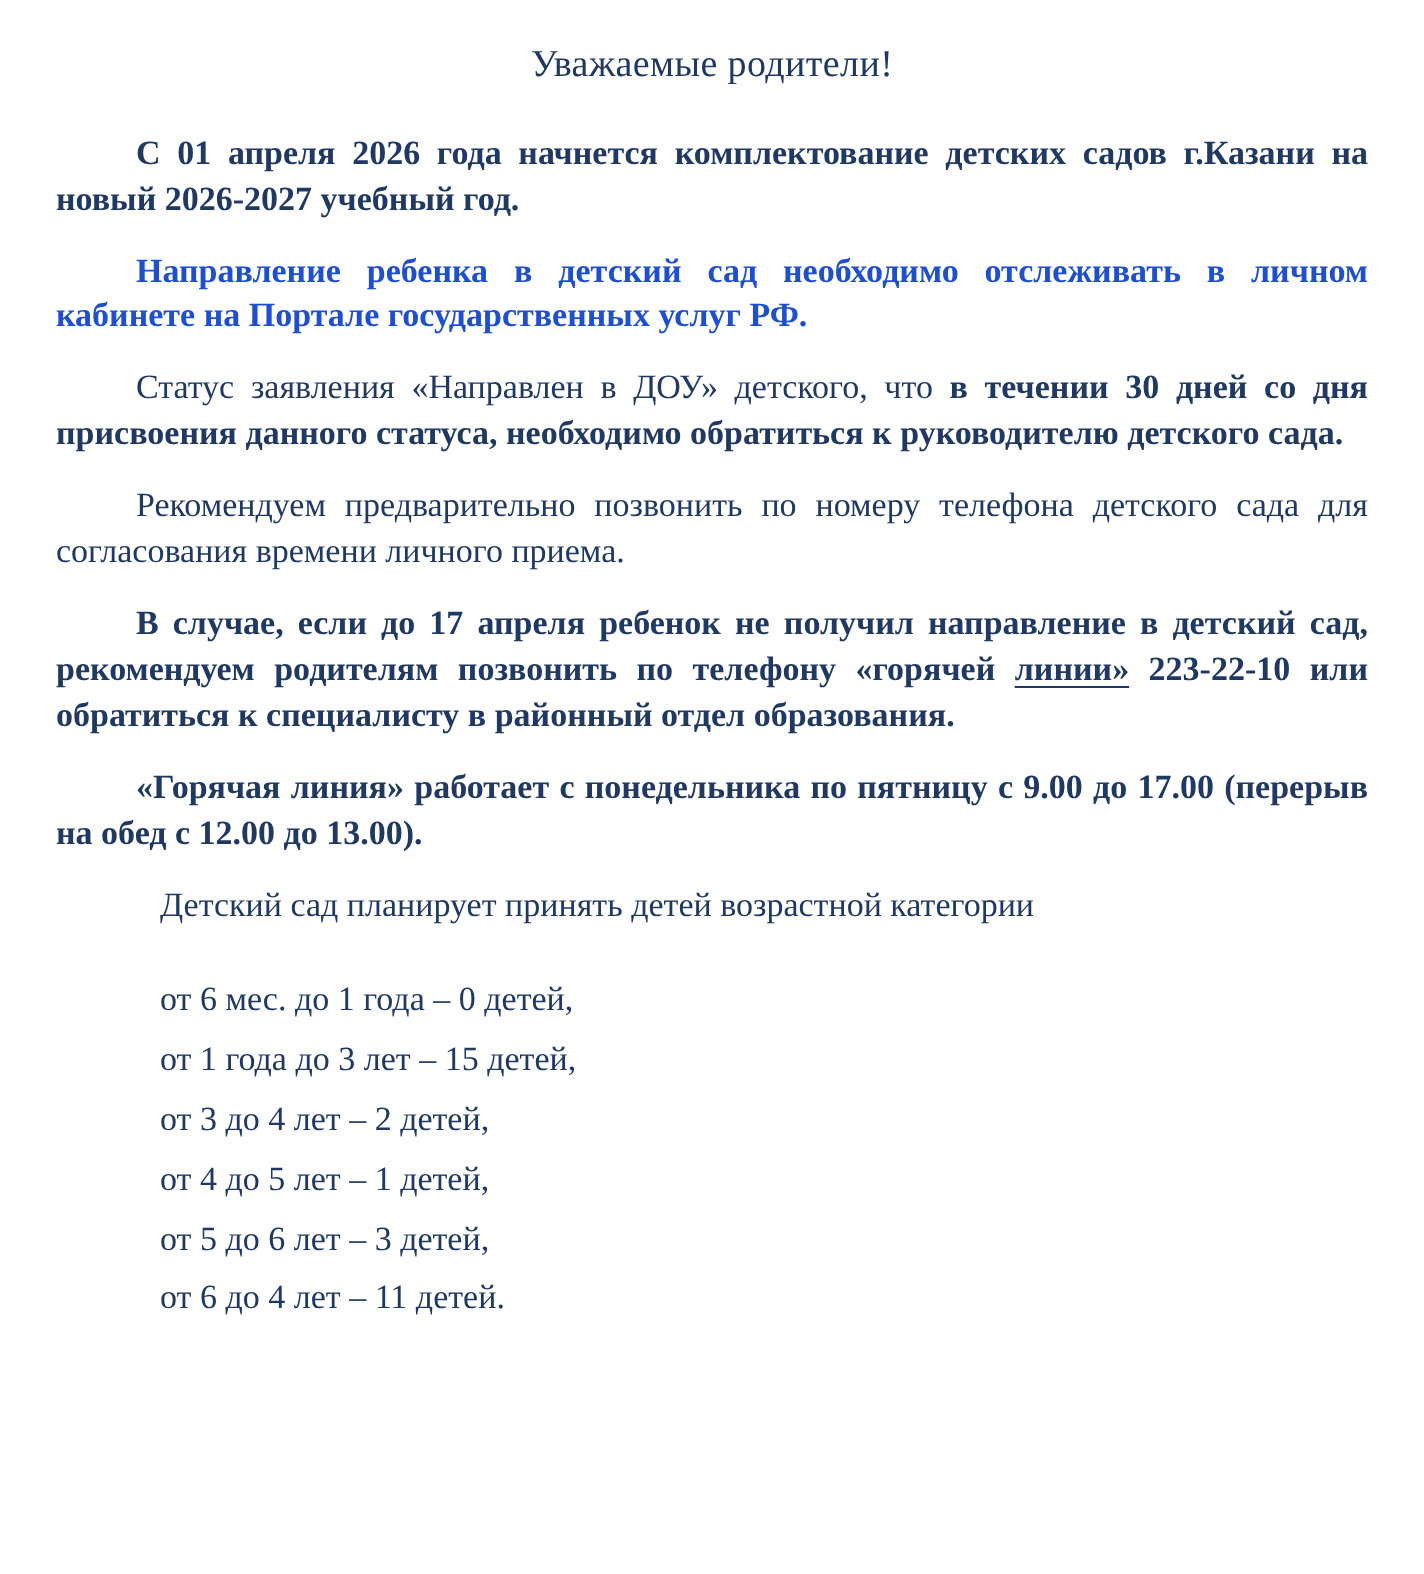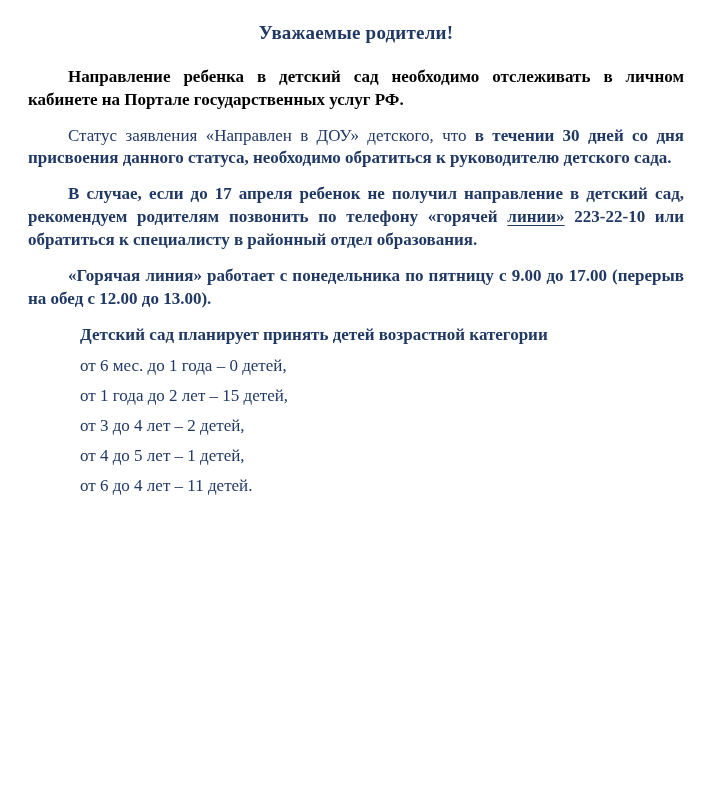--- a/index.html
+++ b/index.html
@@ -14,73 +14,76 @@
     width: 712px;
     height: 787px;
     padding: 20px 28px 10px 28px;
     color: #1F3864;
     font-size: 17px;
     line-height: 1.35;
   }
   .title {
     text-align: center;
     font-size: 19px;
-    font-weight: bold;
+    font-weight: normal;
     margin-bottom: 20px;
     letter-spacing: 0.2px;
   }
   .para {
     text-align: justify;
     text-indent: 40px;
     margin-bottom: 13px;
   }
   .bold { font-weight: bold; }
-  .red  { color: #000000; }
+  .red  { color: #1d4ed8; }
   .wavy {
     text-decoration-line: underline;
     text-decoration-style: wavy;
     text-decoration-color: #3A6FD8;
     text-decoration-thickness: 1px;
     text-underline-offset: 3px;
     text-decoration-skip-ink: none;
     text-decoration: underline;
   }
   .list-block {
     padding-left: 52px;
     margin-top: 2px;
   }
   .list-intro {
-    font-weight: bold;
-    margin-bottom: 8px;
+    font-weight: normal;
+    margin-bottom: 24px;
   }
   .age-item {
     font-weight: normal;
     margin-bottom: 7px;
   }
 </style>
 </head>
 <body>
 
 <div class="page">
 
   <h1 class="title">Уважаемые родители!</h1>
 
+  <p class="para bold">С 01 апреля 2026 года начнется комплектование детских садов г.Казани на новый 2026-2027 учебный год.</p>
 
   <p class="para bold red">Направление ребенка в детский сад необходимо отслеживать в личном кабинете на Портале государственных услуг РФ.</p>
 
   <p class="para"><span>Статус заявления «Направлен в ДОУ» детского, что </span><span class="bold">в течении 30 дней со дня присвоения данного статуса, необходимо обратиться к руководителю детского сада.</span></p>
 
+  <p class="para">Рекомендуем предварительно позвонить по номеру телефона детского сада для согласования времени личного приема.</p>
 
   <p class="para bold"><span>В случае, если до 17 апреля ребенок не получил направление в детский сад, рекомендуем родителям позвонить по телефону «горячей </span><span class="wavy">линии»</span><span> 223-22-10 или обратиться к специалисту в районный отдел образования.</span></p>
 
   <p class="para bold">«Горячая линия» работает с понедельника по пятницу с 9.00 до 17.00 (перерыв на обед с 12.00 до 13.00).</p>
 
 
   <div class="list-block">
     <div class="list-intro">Детский сад планирует принять детей возрастной категории</div>
     <div class="age-item">от 6 мес. до 1 года – 0 детей,</div>
-    <div class="age-item">от 1 года до 2 лет – 15 детей,</div>
+    <div class="age-item">от 1 года до 3 лет – 15 детей,</div>
     <div class="age-item">от 3 до 4 лет – 2 детей,</div>
     <div class="age-item">от 4 до 5 лет – 1 детей,</div>
+    <div class="age-item">от 5 до 6 лет – 3 детей,</div>
     <div class="age-item">от 6 до 4 лет – 11 детей.</div>
   </div>
 
 </div>
 
 </body></html>

